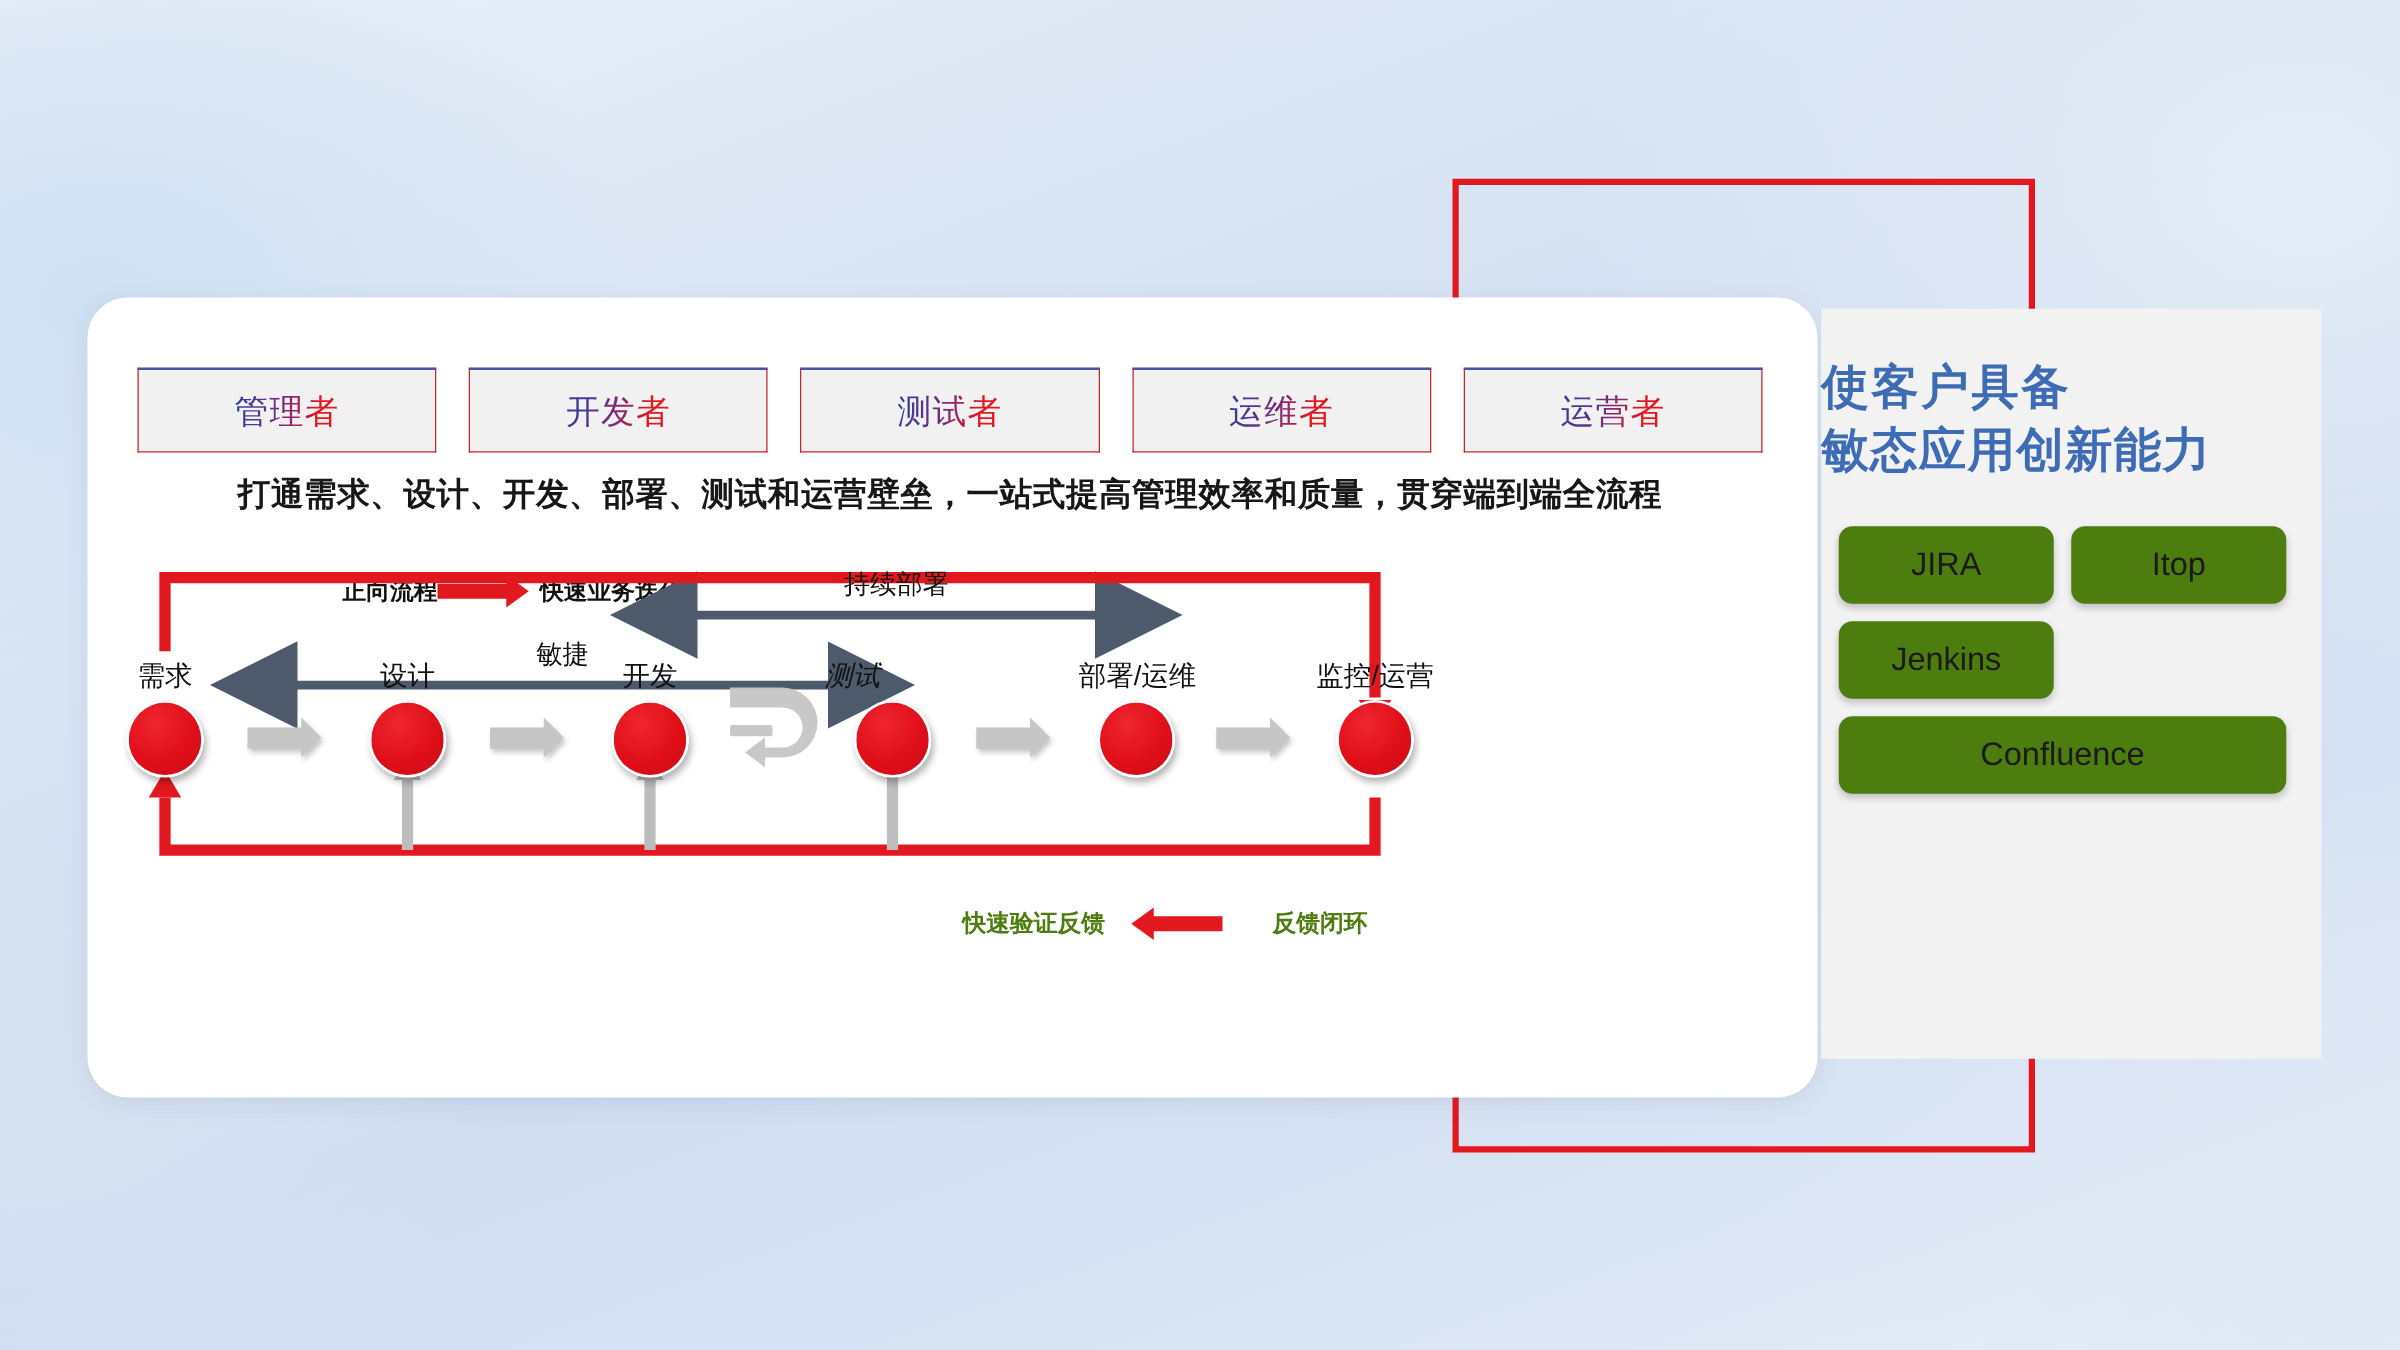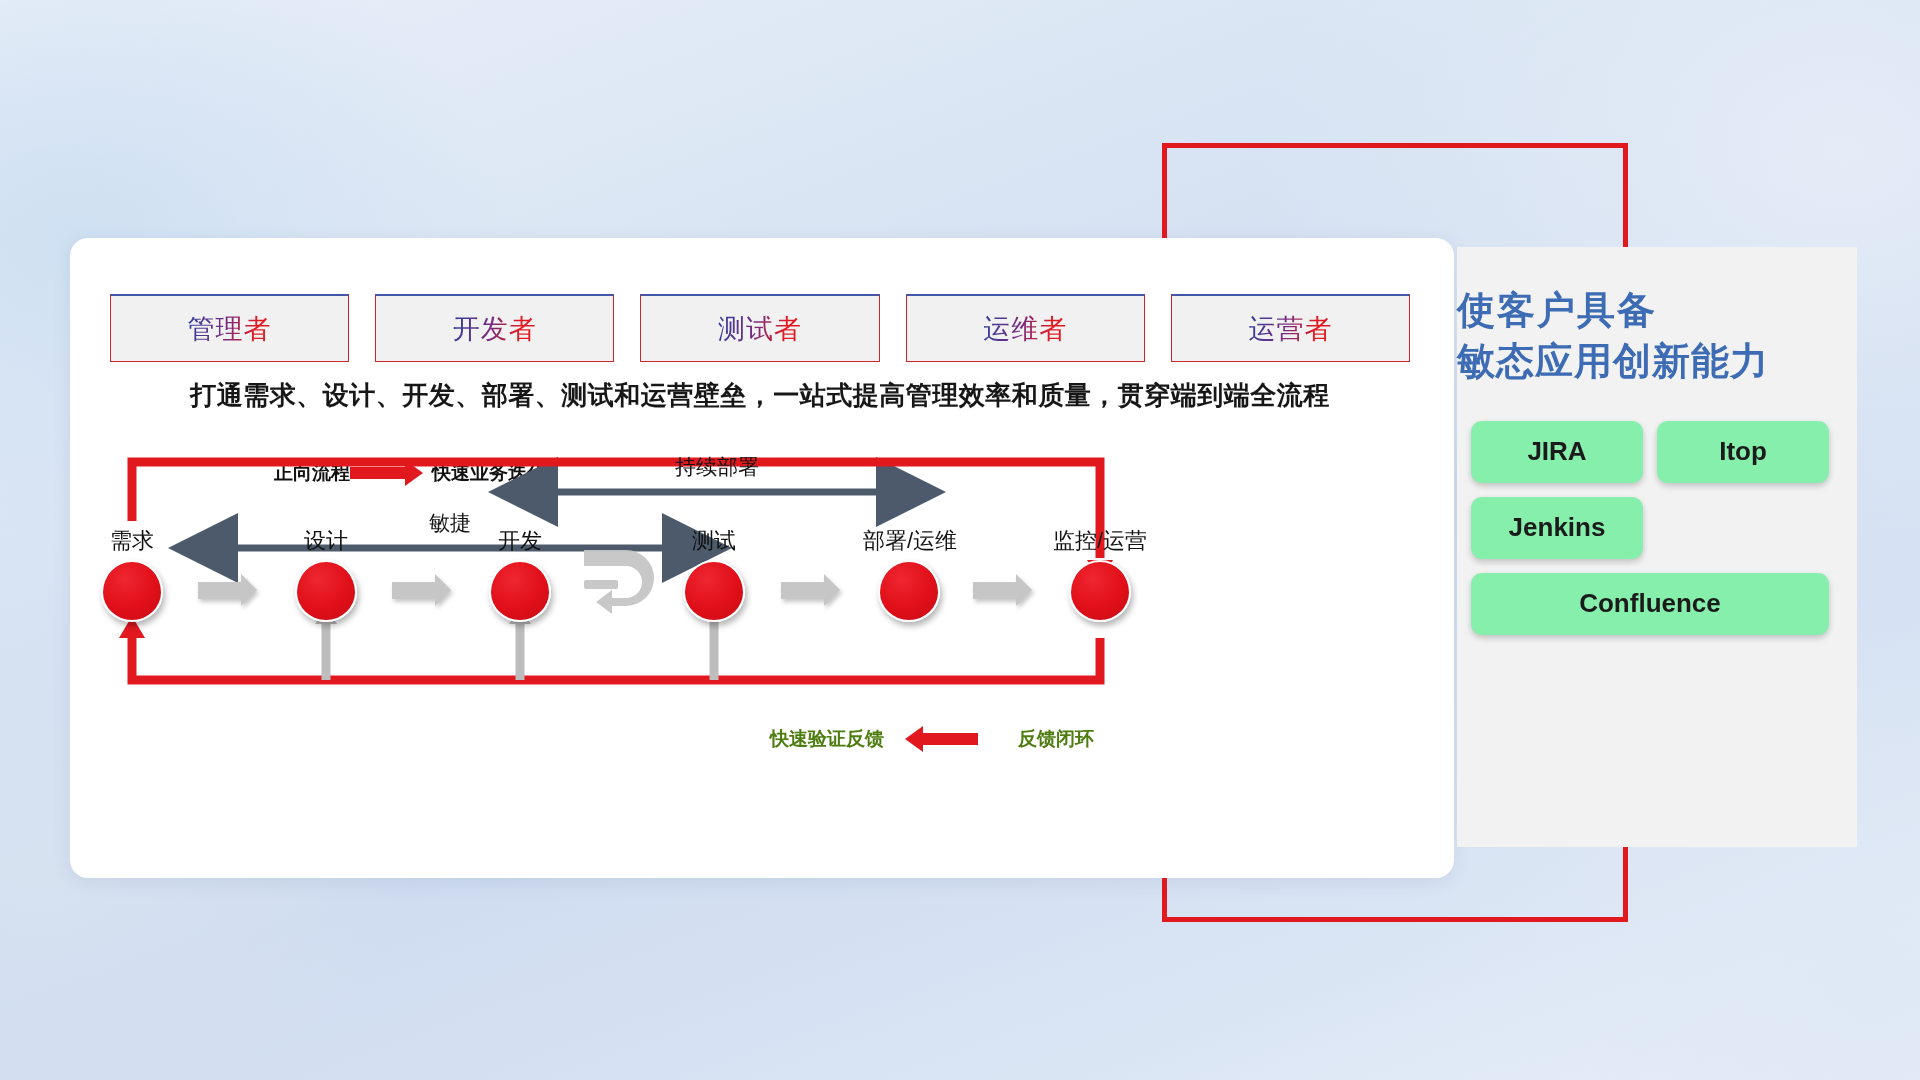--- a/index.html
+++ b/index.html
@@ -37,21 +37,21 @@
   }
 
   
   .card {
     position: absolute;
     left: 70px;
     top: 238px;
     width: 1384px;
     height: 640px;
     background: #ffffff;
-    border-radius: 18px;
+    border-radius: 32px;
     box-shadow: 0 4px 18px rgba(60, 90, 130, 0.10);
     z-index: 3;
   }
 
   
   .roles {
     position: absolute;
     left: 40px;
     top: 56px;
     width: 1300px;
@@ -204,28 +204,28 @@
 
   .tools-grid {
     margin: 34px 14px 0 14px;
     display: flex;
     flex-wrap: wrap;
     gap: 14px 14px;
   }
   .tool-pill {
     width: 172px;
     height: 62px;
-    background: #86efac;
+    background: #4d7c0f;
     border-radius: 11px;
     box-shadow: 0 3px 6px rgba(0,0,0,0.20);
     display: flex;
     align-items: center;
     justify-content: center;
     font-size: 26px;
-    font-weight: 700;
+    font-weight: 400;
     color: #1b1b1b;
   }
   .tool-pill.wide { width: 358px; }
 </style>
 </head>
 <body>
 
 <div id="stage">
 
   <div class="red-frame"></div>
@@ -298,21 +298,21 @@
         <rect x="2" y="24" width="34" height="9" rx="2"></rect>
       </g>
     </svg>
 
     <div class="span-label" style="left:432px; top:215px; width:430px;">持续部署</div>
     <div class="span-label" style="left:112px; top:271px; width:536px;">敏捷</div>
 
     <div class="node-label" style="left:32px;  top:288px; width:60px;">需求</div>
     <div class="node-label" style="left:226px; top:288px; width:60px;">设计</div>
     <div class="node-label" style="left:420px; top:288px; width:60px;">开发</div>
-    <div class="node-label" style="left:614px; top:288px; width:60px;">测试</div>
+    <div class="node-label" style="left:582px; top:288px; width:60px;font-style:italic;">测试</div>
     <div class="node-label" style="left:760px; top:288px; width:160px;">部署/运维</div>
     <div class="node-label" style="left:950px; top:288px; width:160px;">监控/运营</div>
 
     <div class="node" style="left:31px;  top:322px;"></div>
     <div class="node" style="left:225px; top:322px;"></div>
     <div class="node" style="left:419px; top:322px;"></div>
     <div class="node" style="left:613px; top:322px;"></div>
     <div class="node" style="left:808px; top:322px;"></div>
     <div class="node" style="left:999px; top:322px;"></div>
 

